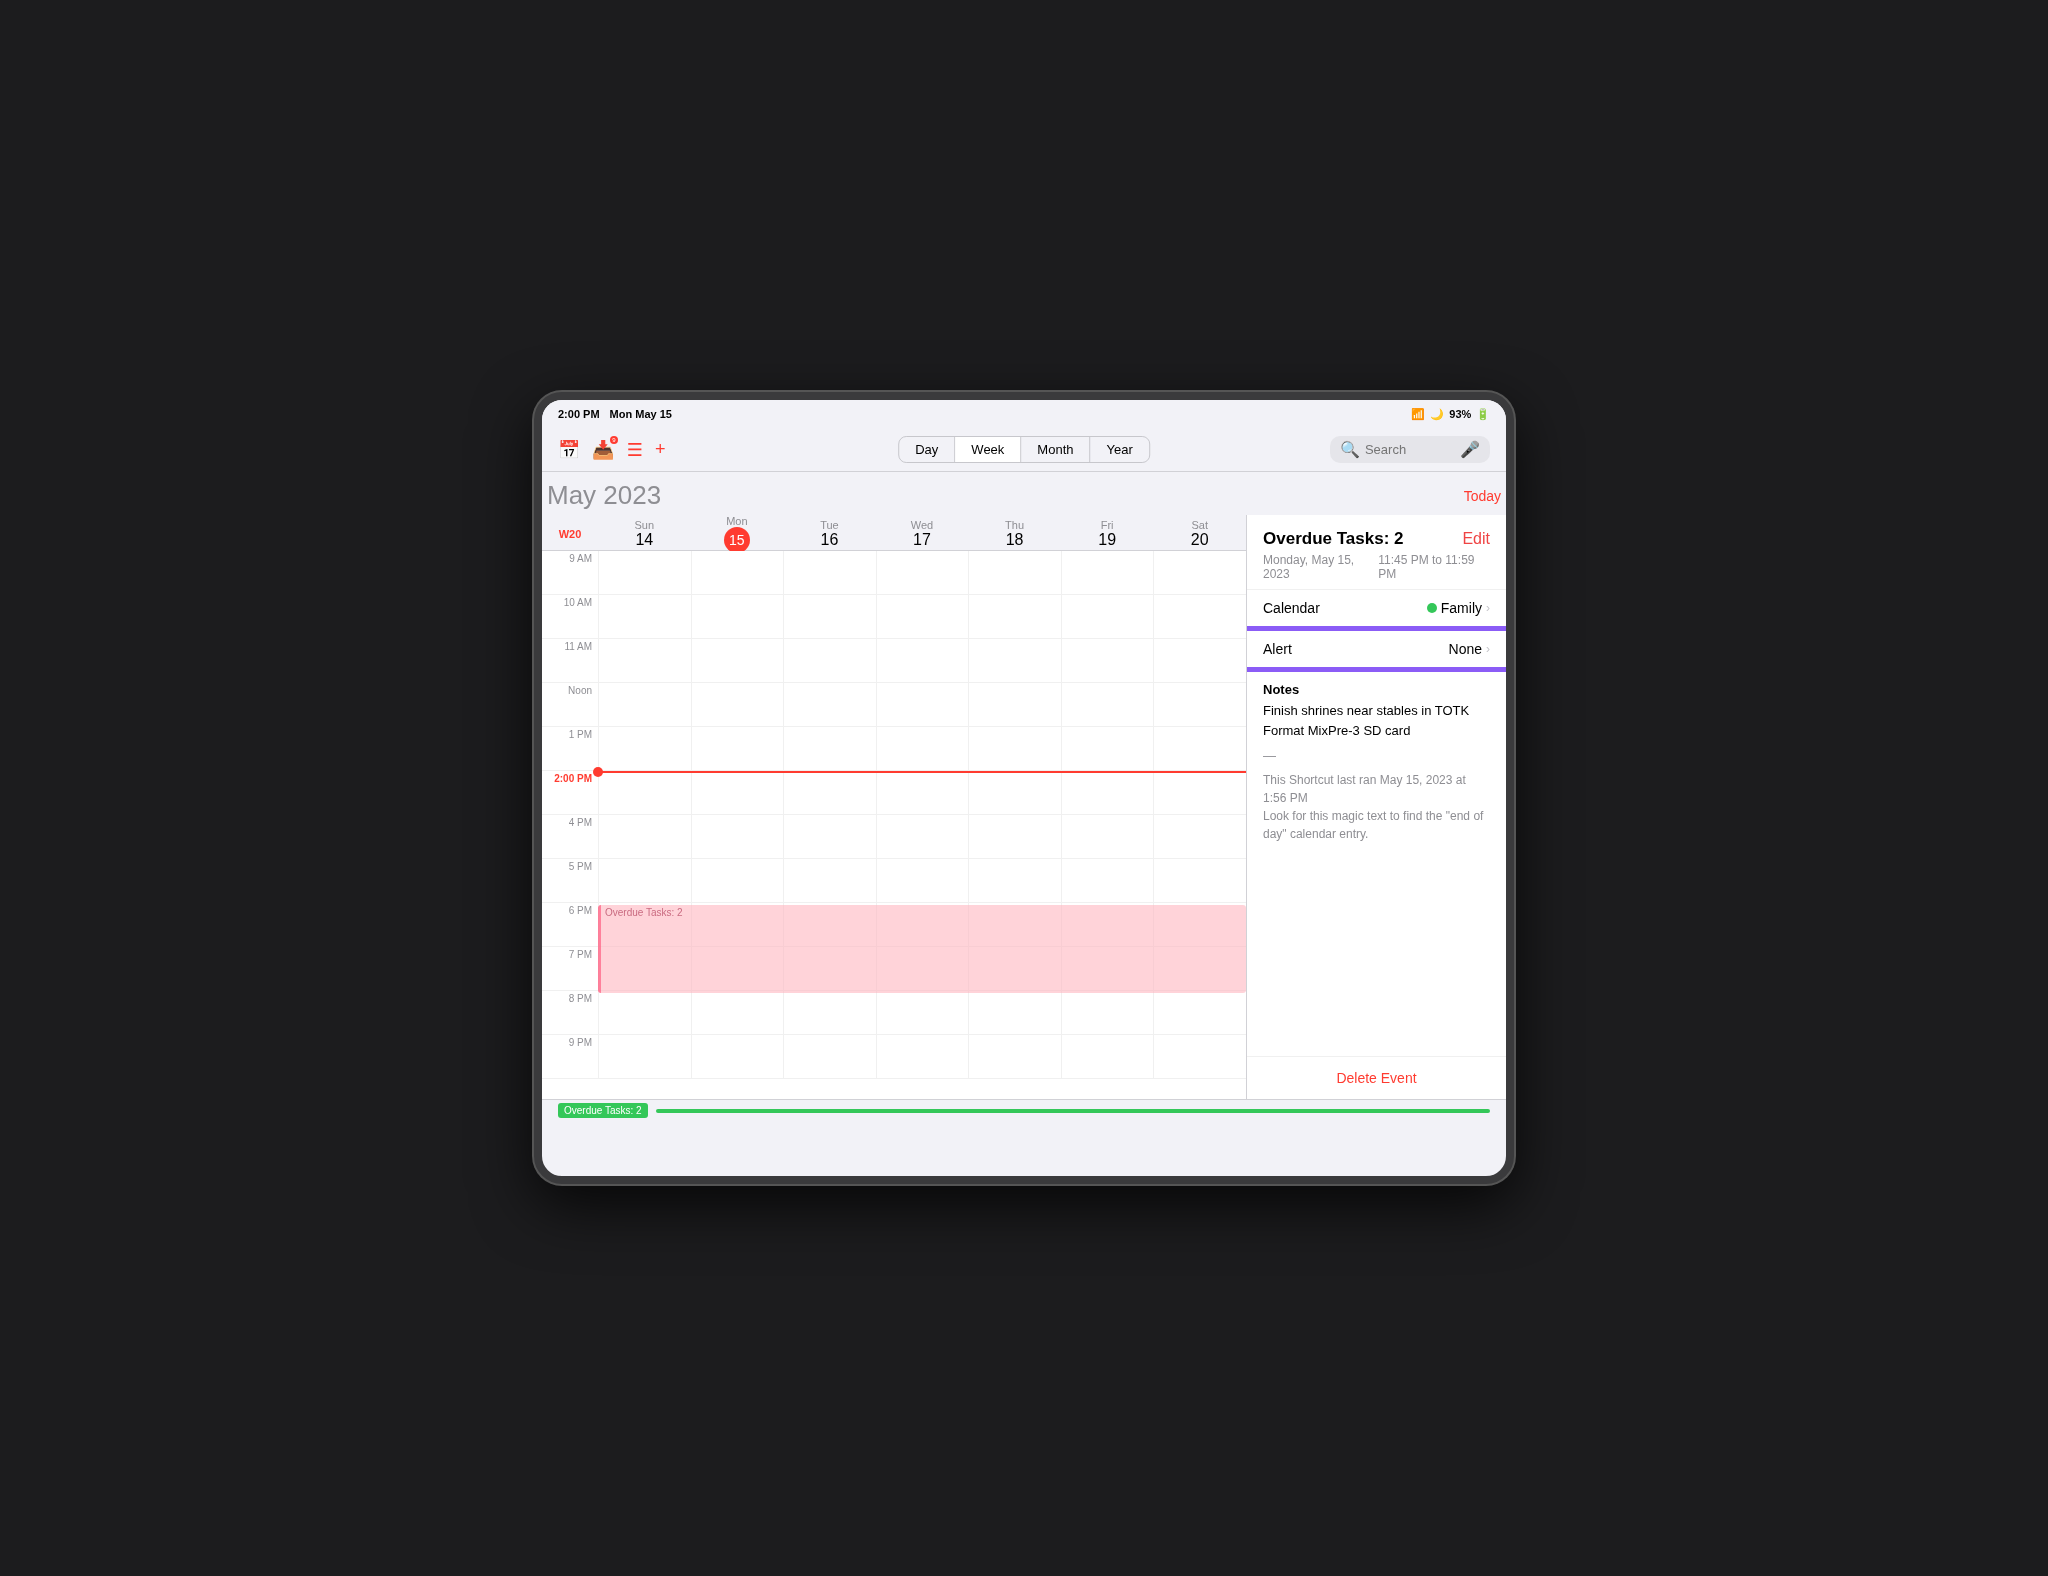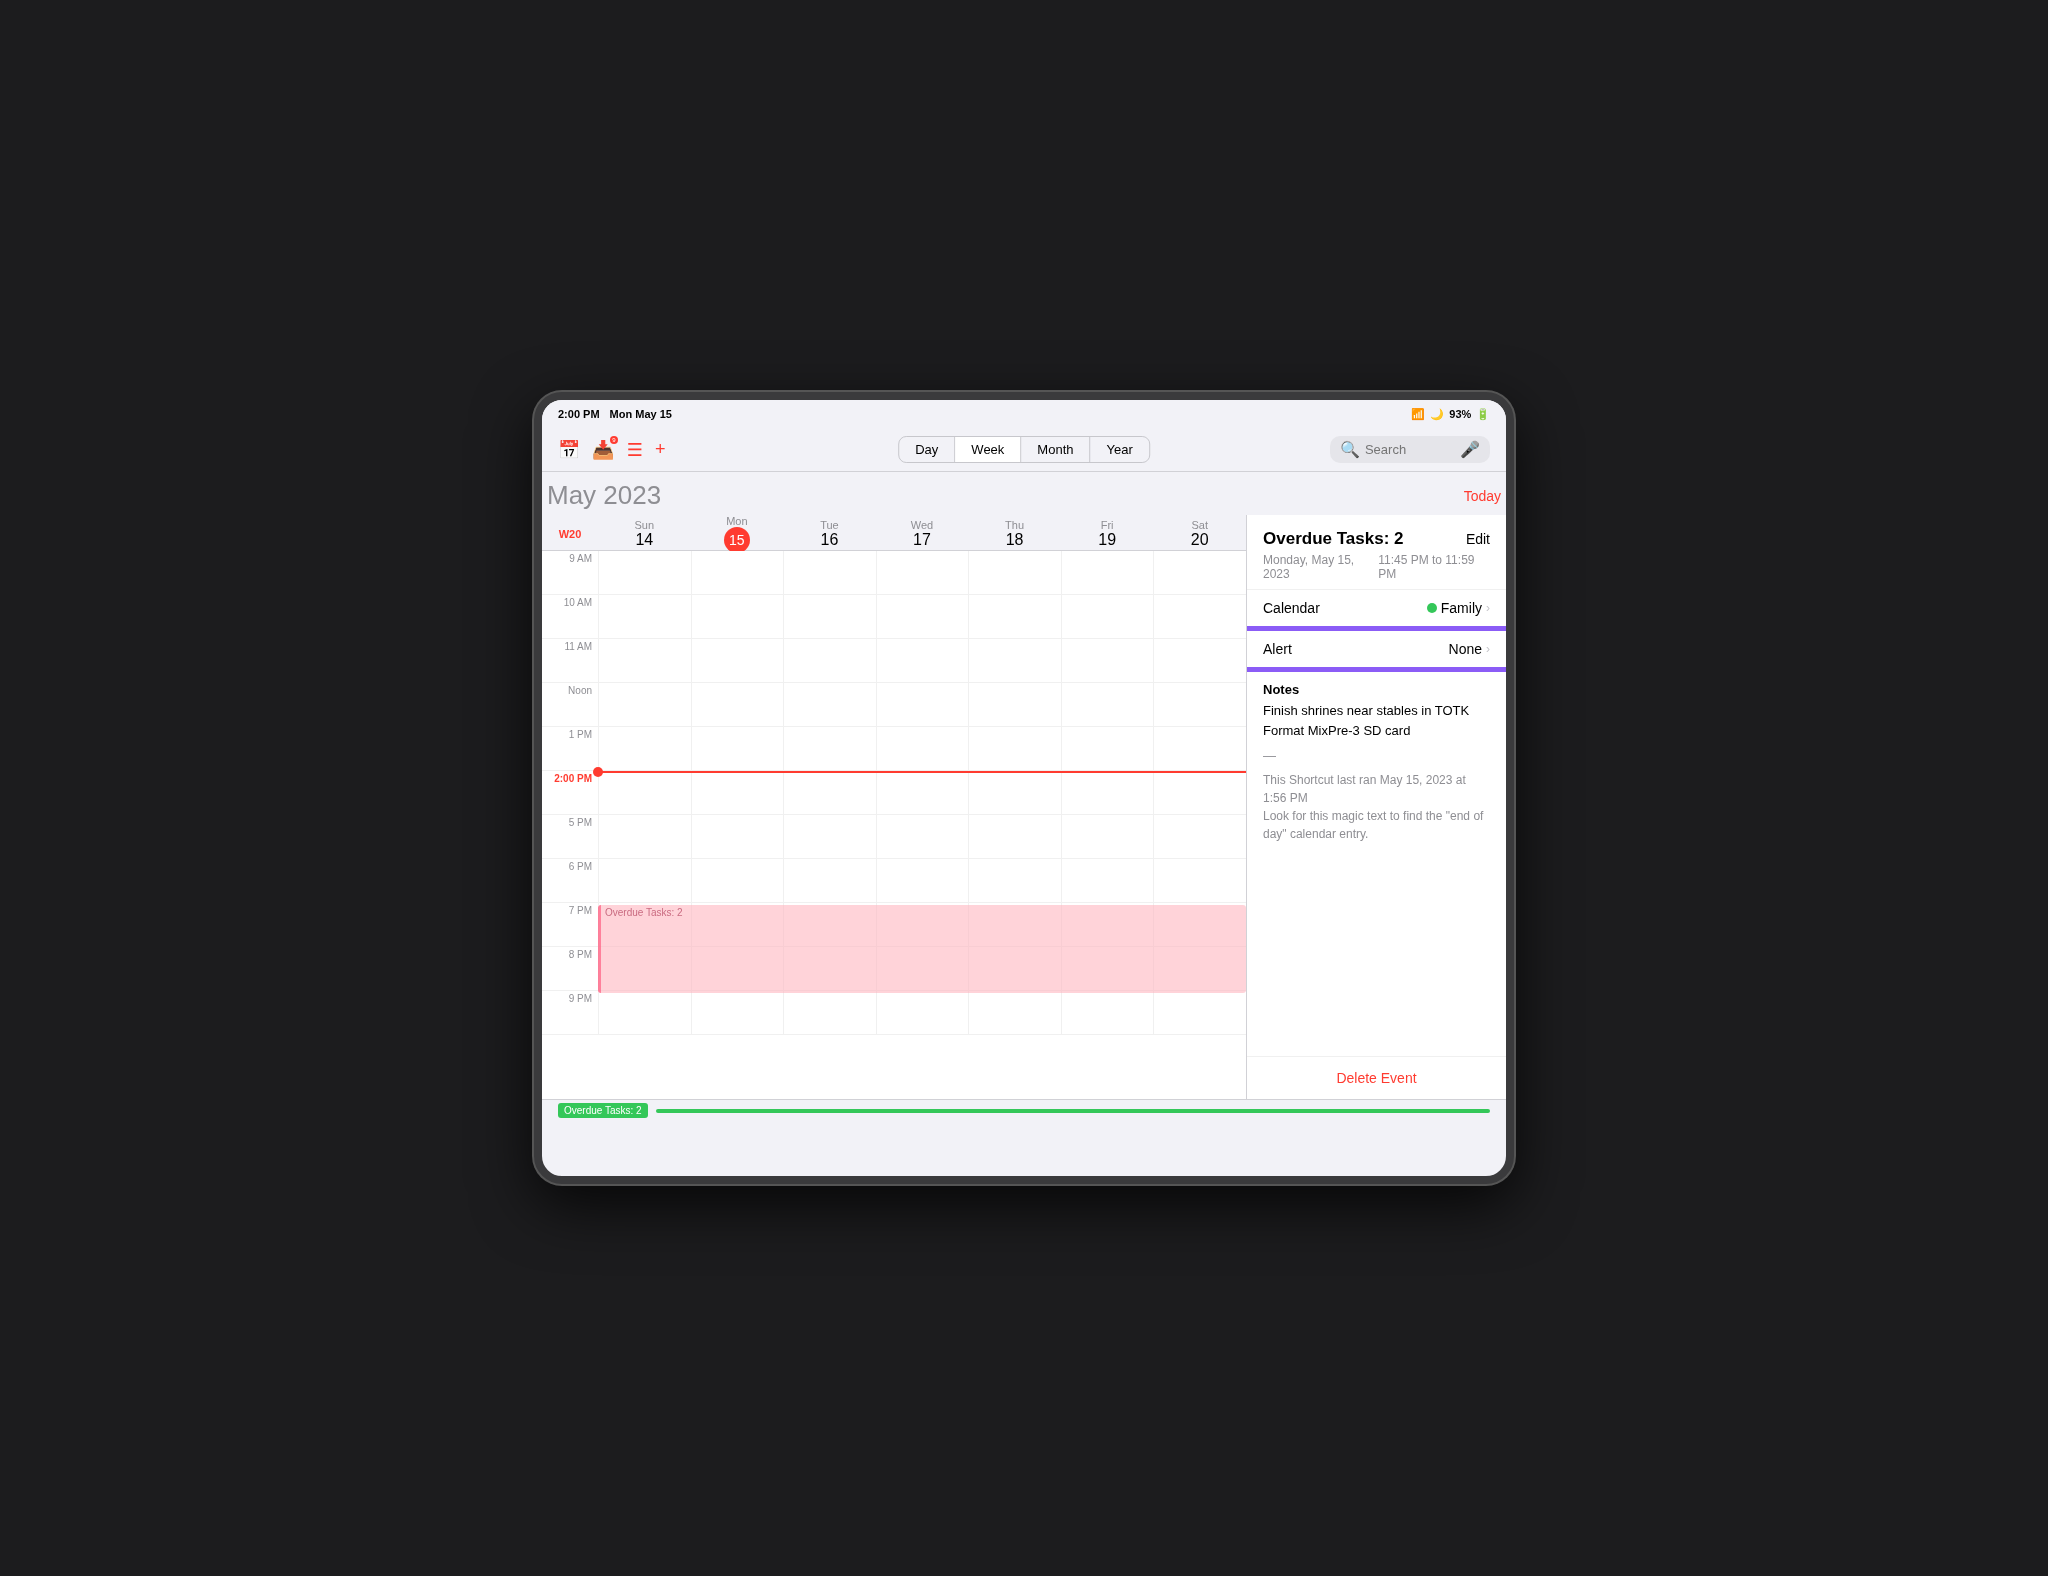--- a/index.html
+++ b/index.html
@@ -242,22 +242,22 @@
       justify-content: space-between;
       align-items: center;
       margin-bottom: 4px;
     }
     .detail-title {
       font-size: 17px;
       font-weight: 700;
       color: #000;
     }
     .edit-btn {
-      color: #000000;
-      font-size: 14px;
+      color: #ef4444;
+      font-size: 16px;
       background: none;
       border: none;
       cursor: pointer;
     }
     .detail-time {
       font-size: 12px;
       color: #8e8e93;
       display: flex;
       justify-content: space-between;
     }
@@ -508,20 +508,30 @@
           <div class="time-cell"></div>
           <div class="time-cell"></div>
           <div class="time-cell"></div>
           <div class="time-cell"></div>
           <div class="time-cell"></div>
           <div class="time-cell"></div>
           <div class="current-time-line"></div>
         </div>
 
 
+        <div class="time-slot">
+          <div class="time-label">4 PM</div>
+          <div class="time-cell"></div>
+          <div class="time-cell"></div>
+          <div class="time-cell"></div>
+          <div class="time-cell"></div>
+          <div class="time-cell"></div>
+          <div class="time-cell"></div>
+          <div class="time-cell"></div>
+        </div>
 
         <div class="time-slot" style="position:relative;">
           <div class="time-label">5 PM</div>
           <div class="time-cell"></div>
           <div class="time-cell"></div>
           <div class="time-cell"></div>
           <div class="time-cell"></div>
           <div class="time-cell"></div>
           <div class="time-cell"></div>
           <div class="time-cell"></div>

